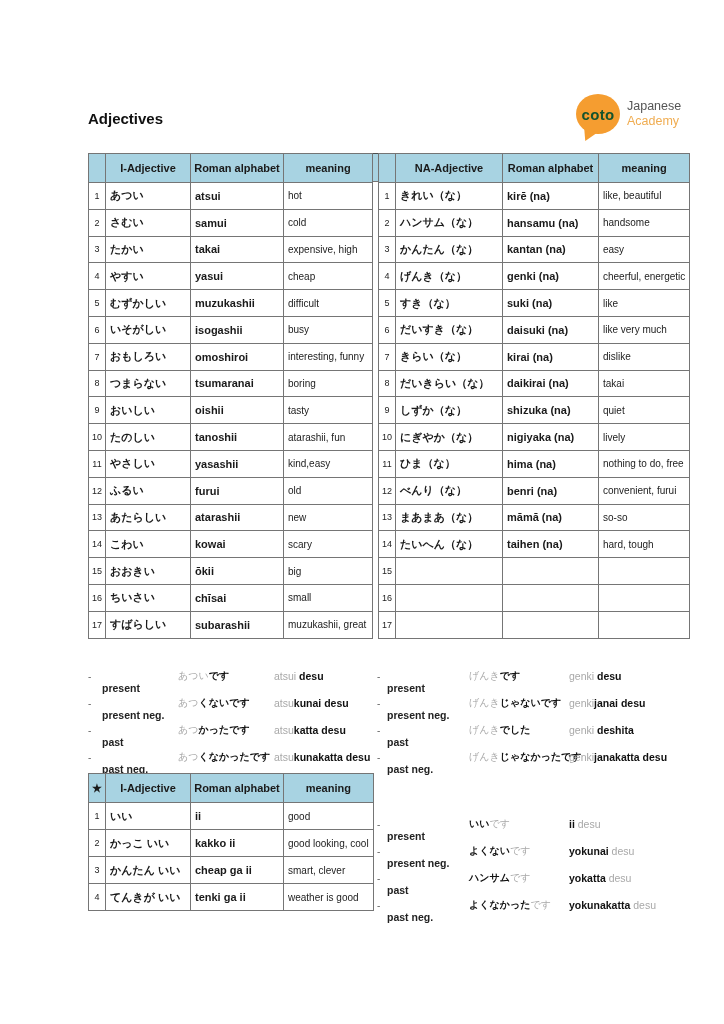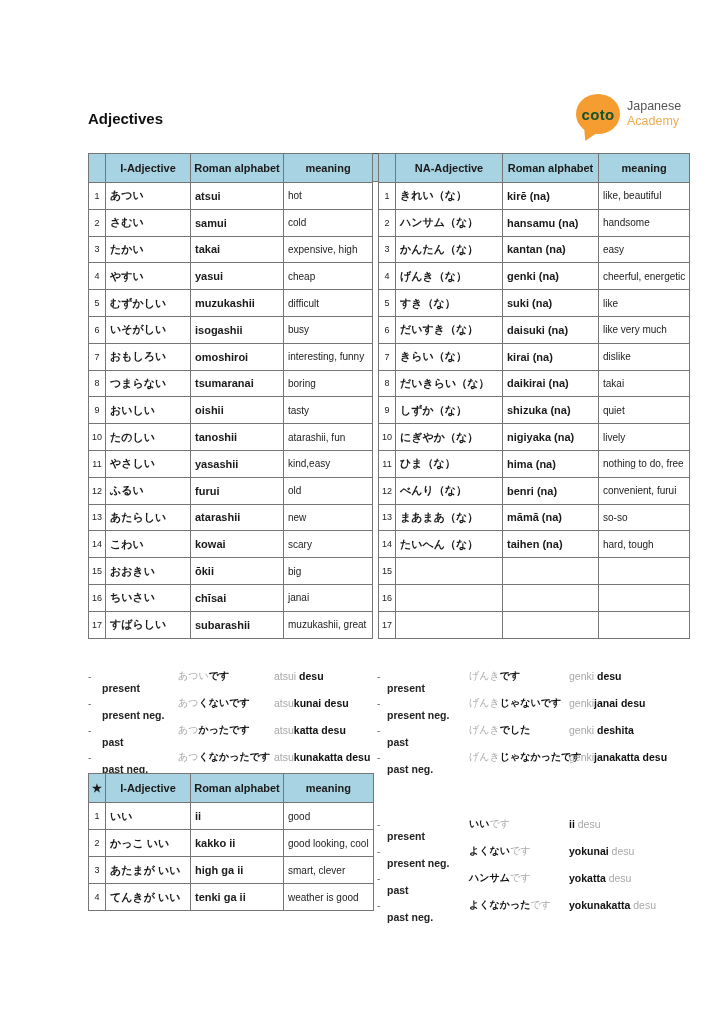--- a/index.html
+++ b/index.html
@@ -179,21 +179,21 @@
         <tr>
           <td class="num">15</td>
           <td class="jp">おおきい</td>
           <td class="ro">ōkii</td>
           <td class="mean">big</td>
         </tr>
         <tr>
           <td class="num">16</td>
           <td class="jp">ちいさい</td>
           <td class="ro">chīsai</td>
-          <td class="mean">janai</td>
+          <td class="mean">small</td>
         </tr>
         <tr>
           <td class="num">17</td>
           <td class="jp">すばらしい</td>
           <td class="ro">subarashii</td>
           <td class="mean">muzukashii, great</td>
         </tr>
       </tbody>
   </table>
   <div class="gap">
@@ -400,22 +400,22 @@
           <td class="mean">good</td>
         </tr>
         <tr>
           <td class="num">2</td>
           <td class="jp">かっこ いい</td>
           <td class="ro">kakko ii</td>
           <td class="mean">good looking, cool</td>
         </tr>
         <tr>
           <td class="num">3</td>
-          <td class="jp">あたまが いい</td>
-          <td class="ro">high ga ii</td>
+          <td class="jp">かんたん いい</td>
+          <td class="ro">cheap ga ii</td>
           <td class="mean">smart, clever</td>
         </tr>
         <tr>
           <td class="num">4</td>
           <td class="jp">てんきが いい</td>
           <td class="ro">tenki ga ii</td>
           <td class="mean">weather is good</td>
         </tr>
       </tbody>
   </table>

